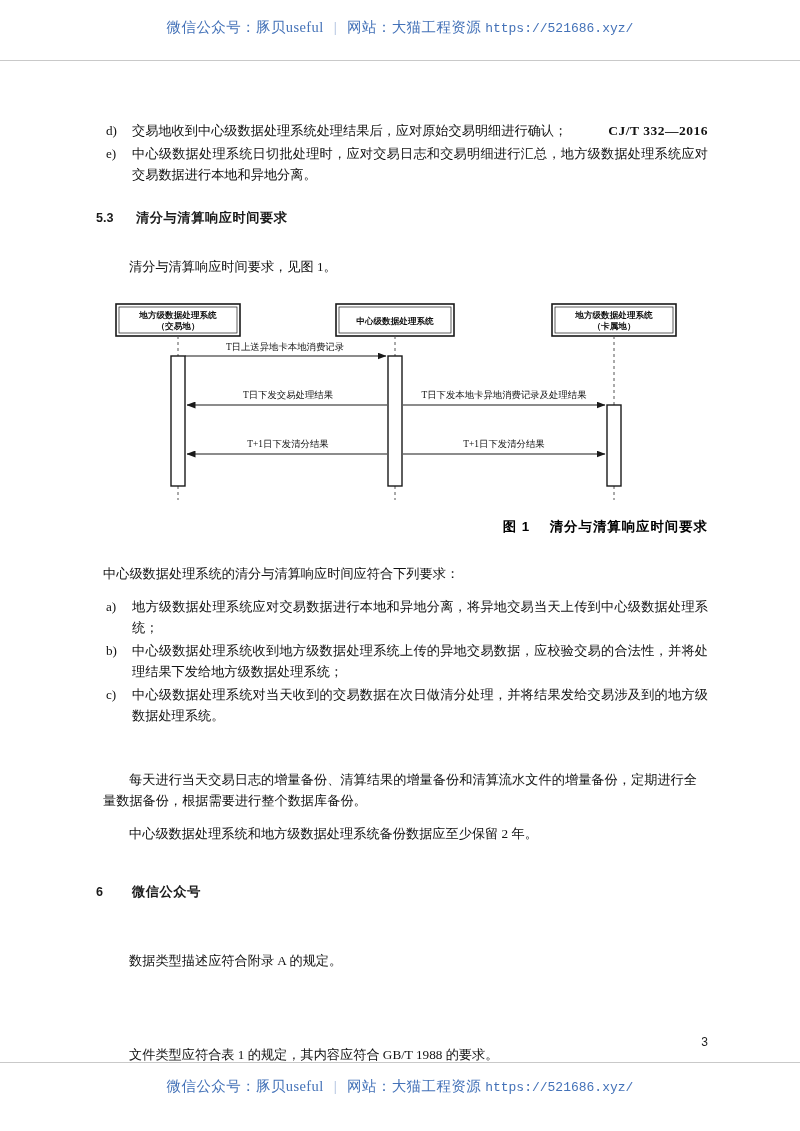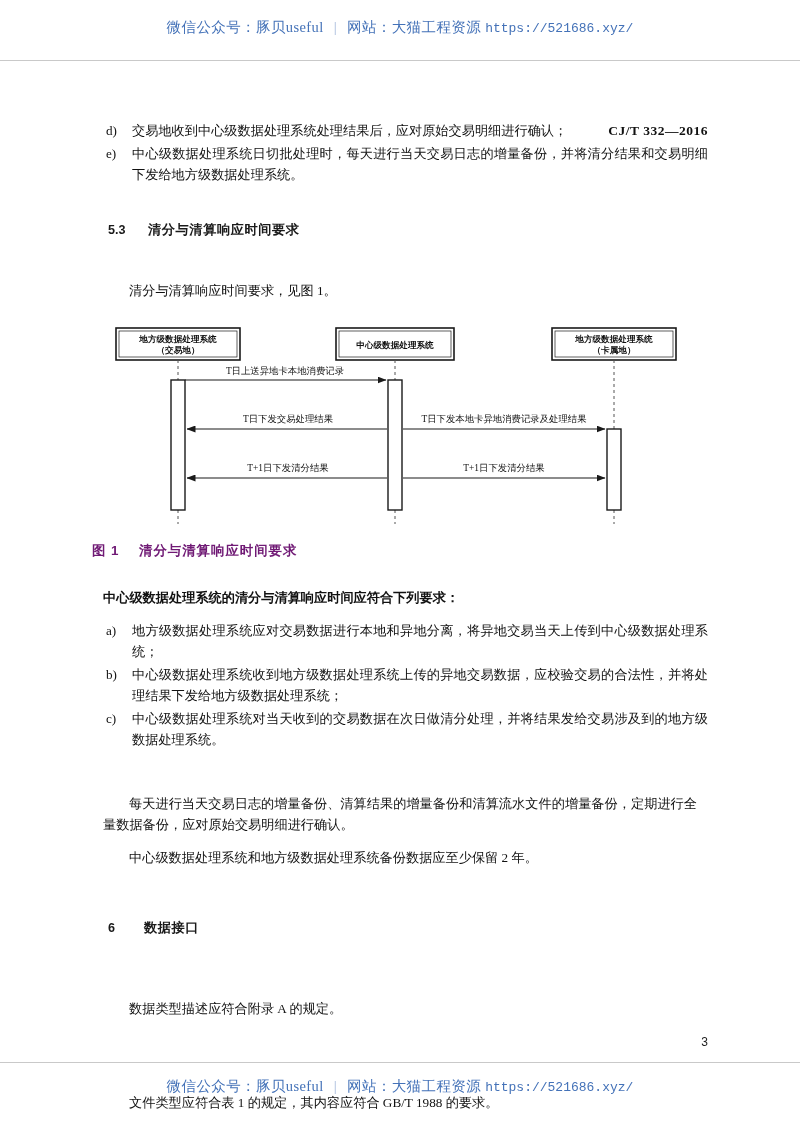--- a/index.html
+++ b/index.html
@@ -106,21 +106,21 @@
     flex: 1 1 auto;
     text-align: justify;
     text-justify: inter-character;
   }
 
   
   .heading {
     display: flex;
     align-items: baseline;
     font-weight: bold;
-    margin: 16px;
+    margin: 4px;
   }
   .heading .num {
     font-family: "Liberation Sans", sans-serif;
     font-size: 12.6px;
     font-weight: bold;
     flex: 0 0 auto;
   }
   .heading .htext {
     font-family: "Liberation Sans", "DejaVu Sans", sans-serif;
     font-size: 13.2px;
@@ -130,42 +130,42 @@
   .heading .num.w1 { width: 40px; }
   .heading .num.w2 { width: 36px; }
   .heading .num.w3 { width: 52px; }
 
   .para {
     text-indent: 26px;
     text-align: justify;
     text-justify: inter-character;
     margin: 11px;
   }
-  .para.noindent { text-indent: 0; font-weight: bold; }
+  .para.noindent { text-indent: 0; }
   .sp-6  { height: 6px; }
   .sp-12 { height: 12px; }
   .sp-14 { height: 14px; }
   .sp-16 { height: 16px; }
   .sp-18 { height: 18px; }
   .sp-20 { height: 20px; }
   .sp-24 { height: 24px; }
 
   
   .figure-wrap {
     position: relative;
     width: 616px;
     height: 212px;
   }
   .figcaption {
-    text-align: left;
+    text-align: right;
     font-family: "Liberation Sans", "DejaVu Sans", sans-serif;
     font-weight: bold;
     font-size: 13.4px;
     letter-spacing: 1px;
-    color: #701a75;
+    color: #000000;
   }
   .figcaption .cap-gap { display: inline-block; width: 10px; }
 
   
   .pagenum {
     position: absolute;
     left: 92px;
     top: 1035px;
     width: 616px;
     text-align: right;
@@ -190,21 +190,21 @@
   <div class="runhead">CJ/T 332—2016</div>
 
   <div class="content">
 
     <div class="listitem cjk">
       <span class="marker">d)</span>
       <span class="itemtext">交易地收到中心级数据处理系统处理结果后，应对原始交易明细进行确认；</span>
     </div>
     <div class="listitem cjk">
       <span class="marker">e)</span>
-      <span class="itemtext">中心级数据处理系统日切批处理时，每天进行当天交易日志的增量备份，并将清分结果和交易明细下发给地方级数据处理系统。</span>
+      <span class="itemtext">中心级数据处理系统日切批处理时，应对交易日志和交易明细进行汇总，地方级数据处理系统应对交易数据进行本地和异地分离。</span>
     </div>
 
     <div class="sp-18"></div>
 
     <div class="heading">
       <span class="num w1">5.3</span>
       <span class="htext">清分与清算响应时间要求</span>
     </div>
 
     <div class="sp-14"></div>
@@ -290,28 +290,28 @@
     <div class="listitem cjk">
       <span class="marker">c)</span>
       <span class="itemtext">中心级数据处理系统对当天收到的交易数据在次日做清分处理，并将结果发给交易涉及到的地方级数据处理系统。</span>
     </div>
 
     <div class="sp-18"></div>
 
 
     <div class="sp-12"></div>
 
-    <p class="para cjk">每天进行当天交易日志的增量备份、清算结果的增量备份和清算流水文件的增量备份，定期进行全量数据备份，应对原始交易明细进行确认。</p>
+    <p class="para cjk">每天进行当天交易日志的增量备份、清算结果的增量备份和清算流水文件的增量备份，定期进行全量数据备份，根据需要进行整个数据库备份。</p>
     <p class="para cjk">中心级数据处理系统和地方级数据处理系统备份数据应至少保留 2 年。</p>
 
     <div class="sp-24"></div>
 
     <div class="heading">
       <span class="num w2">6</span>
-      <span class="htext">数据接口</span>
+      <span class="htext">微信公众号</span>
     </div>
 
     <div class="sp-20"></div>
 
 
     <div class="sp-14"></div>
 
     <p class="para cjk">数据类型描述应符合附录 A 的规定。</p>
 
     <div class="sp-18"></div>

